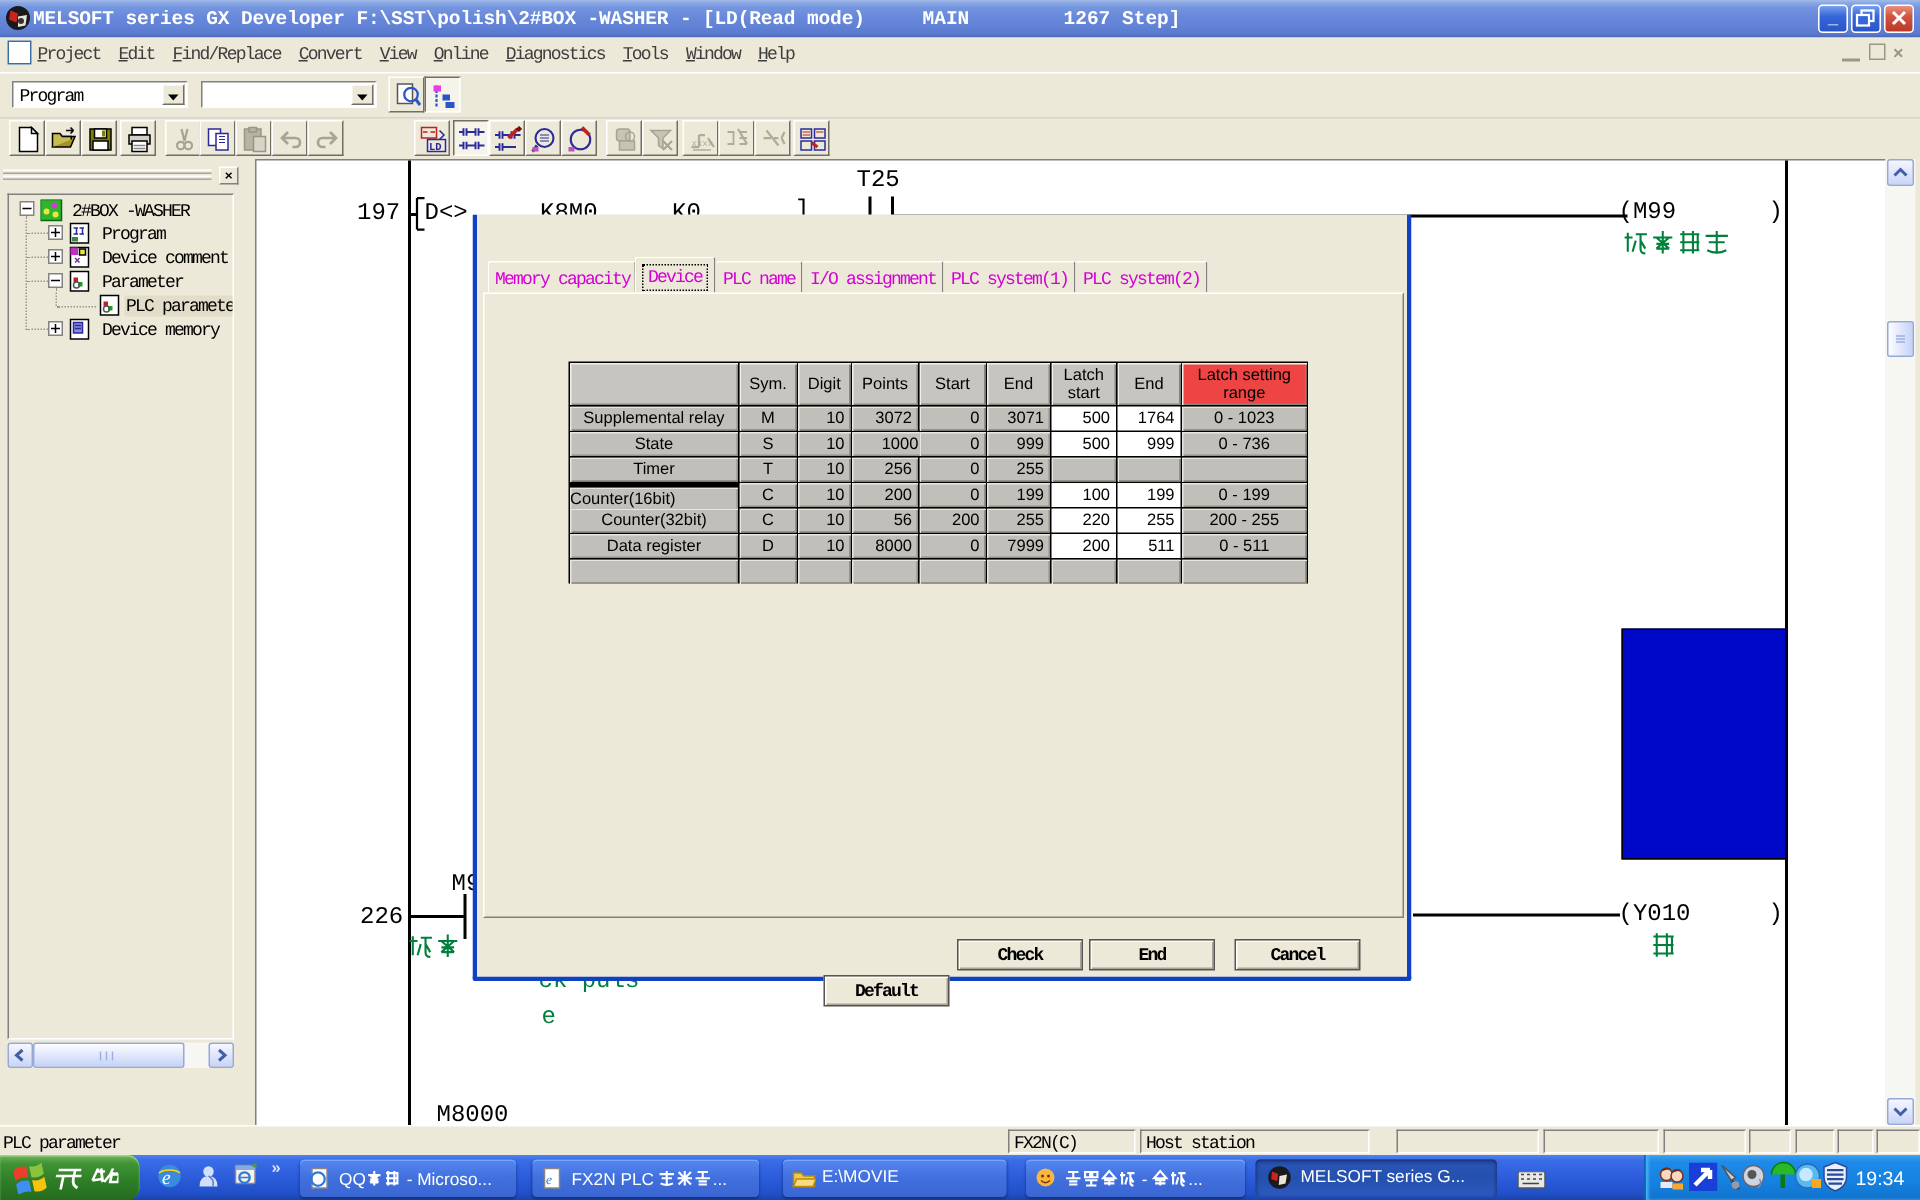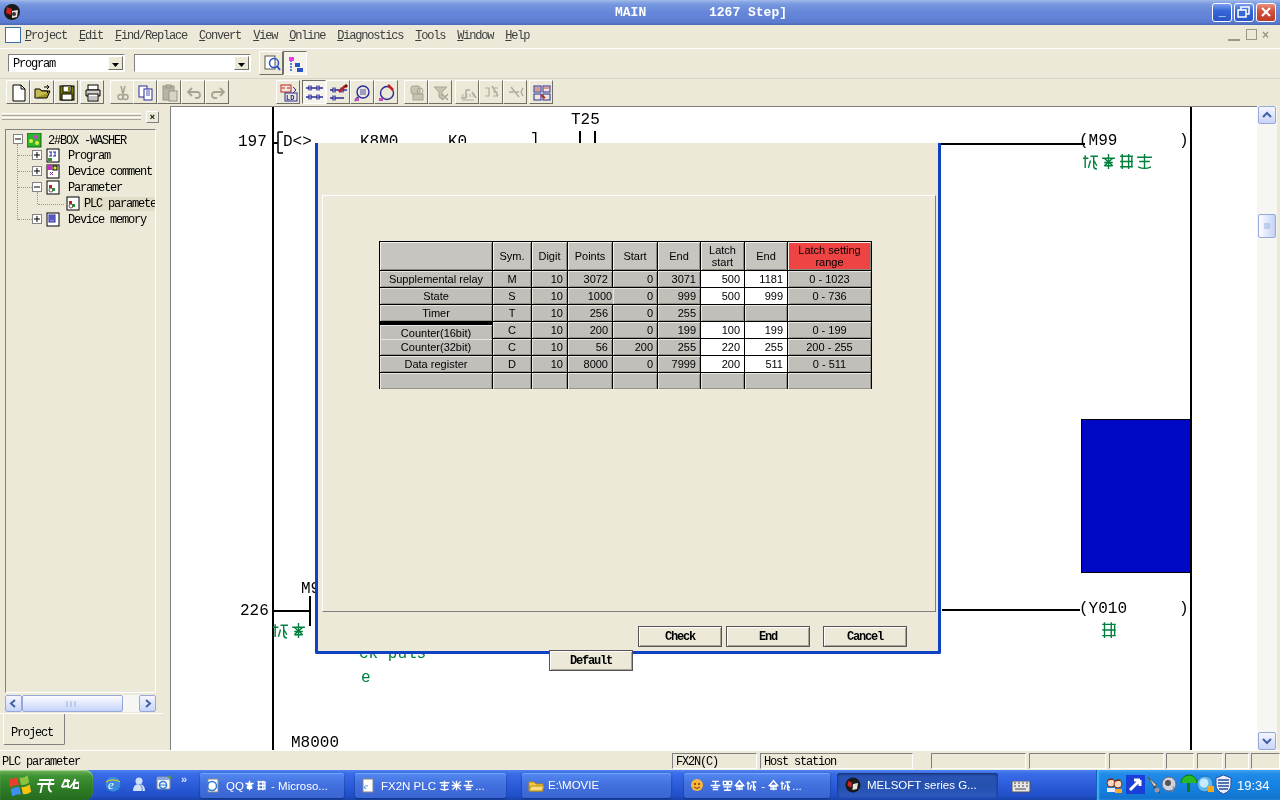--- a/index.html
+++ b/index.html
@@ -17,20 +17,21 @@
 
 <div class="abs" id="titlebar" style="left:0;top:0;width:1280px;height:25px;background:linear-gradient(180deg,#a3bbe8 0%,#89a7e4 8%,#7495de 20%,#6889da 45%,#6182d6 70%,#5a7ace 90%,#4a67b8 100%)">
   <div class="abs" style="left:3px;top:3px;width:18px;height:18px">
     <svg width="18" height="18">
         <circle cx="9" cy="9" r="8" fill="#1a1a1a"></circle>
         <path d="M4 4 l5 2 l-1 6 l-5 -2 z" fill="#cc2222"></path>
         <path d="M9 8 l6 -1 l-1 7 l-5 1 z" fill="#e8e4d8"></path>
         <circle cx="11" cy="11" r="2" fill="#333"></circle>
       </svg>
   </div>
+  <div class="abs" style="left:22px;top:5px;color:#fff;font:bold 13px 'Liberation Mono',monospace;letter-spacing:-0.1px;white-space:pre">MELSOFT series GX Developer F:\SST\polish\2#BOX -WASHER - [LD(Read mode)</div>
   <div class="abs" style="left:615px;top:5px;color:#fff;font:bold 13px 'Liberation Mono',monospace">MAIN</div>
   <div class="abs" style="left:709px;top:5px;color:#fff;font:bold 13px 'Liberation Mono',monospace">1267 Step]</div>
   <div class="abs" style="left:1212px;top:3px;width:20px;height:19px;border-radius:3px;background:linear-gradient(180deg,#7ba0ef,#3666d8 40%,#2a55c8);border:1px solid #fff;color:#fff;font:bold 12px 'Liberation Sans';text-align:center;line-height:14px">_</div>
   <div class="abs" style="left:1234px;top:3px;width:20px;height:19px;border-radius:3px;background:linear-gradient(180deg,#7ba0ef,#3666d8 40%,#2a55c8);border:1px solid #fff">
     <svg width="18" height="17">
         <rect x="6" y="3" width="8" height="7" fill="none" stroke="#fff" stroke-width="1.5"></rect>
         <rect x="3" y="6" width="8" height="7" fill="#3666d8" stroke="#fff" stroke-width="1.5"></rect>
       </svg>
   </div>
   <div class="abs" style="left:1256px;top:3px;width:20px;height:19px;border-radius:3px;background:linear-gradient(180deg,#e89180,#d35340 40%,#ba3a28);border:1px solid #fff">
@@ -325,25 +326,20 @@
           <path d="M9 4 l-4 3.5 l4 3.5" fill="none" stroke="#4060a8" stroke-width="2"></path>
         </svg></div>
     <div class="abs" style="left:17px;top:0;width:101px;height:17px;border-radius:2px;background:linear-gradient(180deg,#fdfdff,#c4d2f8);border:1px solid #95a8d8"><svg width="99" height="15">
           <path d="M44 5 v6 M48 5 v6 M52 5 v6" stroke="#9ab0e0"></path>
         </svg></div>
     <div class="abs" style="left:134px;top:0;width:17px;height:17px;border-radius:2px;background:linear-gradient(180deg,#f6f6ff,#c8d4f8);border:1px solid #95a8d8"><svg width="15" height="15">
           <path d="M6 4 l4 3.5 l-4 3.5" fill="none" stroke="#4060a8" stroke-width="2"></path>
         </svg></div>
   </div>
 
-  <div class="abs" style="left:0;top:607px;width:163px;height:37px;background:#ece9d8;border-top:1px solid #fff">
-    <div class="abs" style="left:3px;top:0px;width:62px;height:31px;background:#ece9d8;border-left:1px solid #fff;border-right:1px solid #808080;border-bottom:1px solid #808080;border-bottom-left-radius:2px;border-bottom-right-radius:2px">
-      <div style="font:12px 'Liberation Mono',monospace;letter-spacing:-1.2px;padding:12px 0 0 7px">Project</div>
-    </div>
-  </div>
 </div>
 
 <div class="abs" id="ladder" style="left:170px;top:106px;width:1087px;height:644px;background:#fff;border-left:1px solid #808080;border-top:1px solid #808080">
 
   <div class="abs" style="left:101px;top:0;width:2px;height:644px;background:#000"></div>
 
   <div class="abs" style="left:1019px;top:0;width:2px;height:644px;background:#000"></div>
 
   <div class="abs" style="left:67px;top:26px;font:16px 'Liberation Mono',monospace;color:#000">197</div>
   <div class="abs" style="left:103px;top:35px;width:4px;height:2px;background:#000"></div>
@@ -412,20 +408,34 @@
   <div class="abs" style="left:1px;top:108px;width:18px;height:24px;border-radius:2px;background:linear-gradient(90deg,#fdfdff,#c4d2f8);border:1px solid #95a8d8"><svg width="16" height="22">
         <path d="M5 9 h6 M5 11 h6 M5 13 h6" stroke="#9ab0e0"></path>
       </svg></div>
   <div class="abs" style="left:1px;top:626px;width:18px;height:18px;border-radius:2px;background:linear-gradient(180deg,#f6f6ff,#c8d4f8);border:1px solid #95a8d8"><svg width="16" height="16">
         <path d="M4 6 l4 4 l4 -4" fill="none" stroke="#4060a8" stroke-width="2"></path>
       </svg></div>
 </div>
 
 <div class="abs" id="dialog" style="left:315px;top:143px;width:626px;height:511px;background:#ece9d8;border:3px solid #0f41c4;border-top:none;border-radius:0 0 2px 2px">
 
+  <div class="abs" style="left:4px;top:28px;width:612px;height:24px">
+    <div class="abs" style="left:3px;top:3px;width:99px;height:21px;background:#ece9d8;border-top:1px solid #fff;border-left:1px solid #fff;border-right:1px solid #808080;border-radius:2px 2px 0 0"></div>
+    <div class="abs" style="left:101px;top:0px;width:54px;height:25px;background:#ece9d8;border-top:1px solid #fff;border-left:1px solid #fff;border-right:1px solid #808080;border-radius:2px 2px 0 0"></div>
+    <div class="abs" style="left:155px;top:3px;width:58px;height:21px;background:#ece9d8;border-top:1px solid #fff;border-right:1px solid #808080;border-radius:2px 2px 0 0"></div>
+    <div class="abs" style="left:213px;top:3px;width:94px;height:21px;background:#ece9d8;border-top:1px solid #fff;border-right:1px solid #808080;border-radius:2px 2px 0 0"></div>
+    <div class="abs" style="left:307px;top:3px;width:88px;height:21px;background:#ece9d8;border-top:1px solid #fff;border-right:1px solid #808080;border-radius:2px 2px 0 0"></div>
+    <div class="abs" style="left:395px;top:3px;width:88px;height:21px;background:#ece9d8;border-top:1px solid #fff;border-right:1px solid #808080;border-radius:2px 2px 0 0"></div>
+    <div class="abs" style="left:8px;top:8px;font:12px 'Liberation Mono',monospace;letter-spacing:-1.2px;white-space:nowrap;color:#d400d4">Memory capacity</div>
+    <div class="abs" style="left:106px;top:5px;border:1px dotted #000;padding:1px 3px;font:12px 'Liberation Mono',monospace;letter-spacing:-1.2px;white-space:nowrap;color:#d400d4">Device</div>
+    <div class="abs" style="left:160px;top:8px;font:12px 'Liberation Mono',monospace;letter-spacing:-1.2px;white-space:nowrap;color:#d400d4">PLC name</div>
+    <div class="abs" style="left:218px;top:8px;font:12px 'Liberation Mono',monospace;letter-spacing:-1.2px;white-space:nowrap;color:#d400d4">I/O assignment</div>
+    <div class="abs" style="left:312px;top:8px;font:12px 'Liberation Mono',monospace;letter-spacing:-1.2px;white-space:nowrap;color:#d400d4">PLC system(1)</div>
+    <div class="abs" style="left:400px;top:8px;font:12px 'Liberation Mono',monospace;letter-spacing:-1.2px;white-space:nowrap;color:#d400d4">PLC system(2)</div>
+  </div>
 
   <div class="abs" style="left:4px;top:52px;width:614px;height:417px;background:#ece9d8;border-top:1px solid #fff;border-left:1px solid #fff;border-right:1px solid #808080;border-bottom:1px solid #808080"></div>
 
   <div class="abs" id="devtable" style="left:61px;top:98px;width:493px;height:148px">
       <div style="position:absolute;left:0;top:0;width:493px;height:148px;background:#000"></div>
       <div style="position:absolute;left:1px;top:1px;width:112px;height:28px;background:#c7c5c0;box-shadow:inset 1px 1px 0 #f2f0ea,inset -1px -1px 0 #8a877e;color:#000;font:11px 'Liberation Sans',sans-serif;text-align:center;display:flex;align-items:center;justify-content:center;white-space:pre;line-height:12px"></div>
       <div style="position:absolute;left:114px;top:1px;width:38px;height:28px;background:#c7c5c0;box-shadow:inset 1px 1px 0 #f2f0ea,inset -1px -1px 0 #8a877e;color:#000;font:11px 'Liberation Sans',sans-serif;text-align:center;display:flex;align-items:center;justify-content:center;white-space:pre;line-height:12px">Sym.</div>
       <div style="position:absolute;left:153px;top:1px;width:35px;height:28px;background:#c7c5c0;box-shadow:inset 1px 1px 0 #f2f0ea,inset -1px -1px 0 #8a877e;color:#000;font:11px 'Liberation Sans',sans-serif;text-align:center;display:flex;align-items:center;justify-content:center;white-space:pre;line-height:12px">Digit</div>
       <div style="position:absolute;left:189px;top:1px;width:44px;height:28px;background:#c7c5c0;box-shadow:inset 1px 1px 0 #f2f0ea,inset -1px -1px 0 #8a877e;color:#000;font:11px 'Liberation Sans',sans-serif;text-align:center;display:flex;align-items:center;justify-content:center;white-space:pre;line-height:12px">Points</div>
       <div style="position:absolute;left:234px;top:1px;width:44px;height:28px;background:#c7c5c0;box-shadow:inset 1px 1px 0 #f2f0ea,inset -1px -1px 0 #8a877e;color:#000;font:11px 'Liberation Sans',sans-serif;text-align:center;display:flex;align-items:center;justify-content:center;white-space:pre;line-height:12px">Start</div>
@@ -435,41 +445,41 @@
       <div style="position:absolute;left:366px;top:1px;width:42px;height:28px;background:#c7c5c0;box-shadow:inset 1px 1px 0 #f2f0ea,inset -1px -1px 0 #8a877e;color:#000;font:11px 'Liberation Sans',sans-serif;text-align:center;display:flex;align-items:center;justify-content:center;white-space:pre;line-height:12px">End</div>
       <div style="position:absolute;left:409px;top:1px;width:83px;height:28px;background:#ef4444;box-shadow:inset 1px 1px 0 #f2f0ea,inset -1px -1px 0 #8a877e;color:#000;font:11px 'Liberation Sans',sans-serif;text-align:center;display:flex;align-items:center;justify-content:center;white-space:pre;line-height:12px">Latch setting
 range</div>
       <div style="position:absolute;left:1px;top:30px;width:112px;height:16px;background:#c1bfba;box-shadow:inset 1px 1px 0 #e8e6e0,inset -1px -1px 0 #95928a;text-align:center;color:#000;font:11px 'Liberation Sans',sans-serif;line-height:16px">Supplemental relay</div>
       <div style="position:absolute;left:114px;top:30px;width:38px;height:16px;background:#c1bfba;box-shadow:inset 1px 1px 0 #e8e6e0,inset -1px -1px 0 #95928a;text-align:center;color:#000;font:11px 'Liberation Sans',sans-serif;line-height:16px">M</div>
       <div style="position:absolute;left:153px;top:30px;width:35px;height:16px;background:#c1bfba;box-shadow:inset 1px 1px 0 #e8e6e0,inset -1px -1px 0 #95928a;text-align:right;padding-right:4px;color:#000;font:11px 'Liberation Sans',sans-serif;line-height:16px">10</div>
       <div style="position:absolute;left:189px;top:30px;width:44px;height:16px;background:#c1bfba;box-shadow:inset 1px 1px 0 #e8e6e0,inset -1px -1px 0 #95928a;text-align:right;padding-right:4px;color:#000;font:11px 'Liberation Sans',sans-serif;line-height:16px">3072</div>
       <div style="position:absolute;left:234px;top:30px;width:44px;height:16px;background:#c1bfba;box-shadow:inset 1px 1px 0 #e8e6e0,inset -1px -1px 0 #95928a;text-align:right;padding-right:4px;color:#000;font:11px 'Liberation Sans',sans-serif;line-height:16px">0</div>
       <div style="position:absolute;left:279px;top:30px;width:42px;height:16px;background:#c1bfba;box-shadow:inset 1px 1px 0 #e8e6e0,inset -1px -1px 0 #95928a;text-align:right;padding-right:4px;color:#000;font:11px 'Liberation Sans',sans-serif;line-height:16px">3071</div>
       <div style="position:absolute;left:322px;top:30px;width:43px;height:16px;background:#fff;text-align:right;padding-right:4px;color:#000;font:11px 'Liberation Sans',sans-serif;line-height:16px">500</div>
-      <div style="position:absolute;left:366px;top:30px;width:42px;height:16px;background:#fff;text-align:right;padding-right:4px;color:#000;font:11px 'Liberation Sans',sans-serif;line-height:16px">1181</div>
+      <div style="position:absolute;left:366px;top:30px;width:42px;height:16px;background:#fff;text-align:right;padding-right:4px;color:#000;font:11px 'Liberation Sans',sans-serif;line-height:16px">1764</div>
       <div style="position:absolute;left:409px;top:30px;width:83px;height:16px;background:#c1bfba;box-shadow:inset 1px 1px 0 #e8e6e0,inset -1px -1px 0 #95928a;text-align:center;color:#000;font:11px 'Liberation Sans',sans-serif;line-height:16px">0 - 1023</div>
       <div style="position:absolute;left:1px;top:47px;width:112px;height:16px;background:#c1bfba;box-shadow:inset 1px 1px 0 #e8e6e0,inset -1px -1px 0 #95928a;text-align:center;color:#000;font:11px 'Liberation Sans',sans-serif;line-height:16px">State</div>
       <div style="position:absolute;left:114px;top:47px;width:38px;height:16px;background:#c1bfba;box-shadow:inset 1px 1px 0 #e8e6e0,inset -1px -1px 0 #95928a;text-align:center;color:#000;font:11px 'Liberation Sans',sans-serif;line-height:16px">S</div>
       <div style="position:absolute;left:153px;top:47px;width:35px;height:16px;background:#c1bfba;box-shadow:inset 1px 1px 0 #e8e6e0,inset -1px -1px 0 #95928a;text-align:right;padding-right:4px;color:#000;font:11px 'Liberation Sans',sans-serif;line-height:16px">10</div>
       <div style="position:absolute;left:189px;top:47px;width:68px;height:16px;background:#c1bfba;box-shadow:inset 1px 1px 0 #e8e6e0,inset -1px -1px 0 #95928a;text-align:center;padding-right:4px;color:#000;font:11px 'Liberation Sans',sans-serif;line-height:16px">1000</div>
       <div style="position:absolute;left:234px;top:47px;width:44px;height:16px;background:#c1bfba;box-shadow:inset 1px 1px 0 #e8e6e0,inset -1px -1px 0 #95928a;text-align:right;padding-right:4px;color:#000;font:11px 'Liberation Sans',sans-serif;line-height:16px">0</div>
       <div style="position:absolute;left:279px;top:47px;width:42px;height:16px;background:#c1bfba;box-shadow:inset 1px 1px 0 #e8e6e0,inset -1px -1px 0 #95928a;text-align:right;padding-right:4px;color:#000;font:11px 'Liberation Sans',sans-serif;line-height:16px">999</div>
       <div style="position:absolute;left:322px;top:47px;width:43px;height:16px;background:#fff;text-align:right;padding-right:4px;color:#000;font:11px 'Liberation Sans',sans-serif;line-height:16px">500</div>
       <div style="position:absolute;left:366px;top:47px;width:42px;height:16px;background:#fff;text-align:right;padding-right:4px;color:#000;font:11px 'Liberation Sans',sans-serif;line-height:16px">999</div>
       <div style="position:absolute;left:409px;top:47px;width:83px;height:16px;background:#c1bfba;box-shadow:inset 1px 1px 0 #e8e6e0,inset -1px -1px 0 #95928a;text-align:center;color:#000;font:11px 'Liberation Sans',sans-serif;line-height:16px">0 - 736</div>
       <div style="position:absolute;left:1px;top:64px;width:112px;height:16px;background:#c1bfba;box-shadow:inset 1px 1px 0 #e8e6e0,inset -1px -1px 0 #95928a;text-align:center;color:#000;font:11px 'Liberation Sans',sans-serif;line-height:16px">Timer</div>
       <div style="position:absolute;left:114px;top:64px;width:38px;height:16px;background:#c1bfba;box-shadow:inset 1px 1px 0 #e8e6e0,inset -1px -1px 0 #95928a;text-align:center;color:#000;font:11px 'Liberation Sans',sans-serif;line-height:16px">T</div>
       <div style="position:absolute;left:153px;top:64px;width:35px;height:16px;background:#c1bfba;box-shadow:inset 1px 1px 0 #e8e6e0,inset -1px -1px 0 #95928a;text-align:right;padding-right:4px;color:#000;font:11px 'Liberation Sans',sans-serif;line-height:16px">10</div>
       <div style="position:absolute;left:189px;top:64px;width:44px;height:16px;background:#c1bfba;box-shadow:inset 1px 1px 0 #e8e6e0,inset -1px -1px 0 #95928a;text-align:right;padding-right:4px;color:#000;font:11px 'Liberation Sans',sans-serif;line-height:16px">256</div>
       <div style="position:absolute;left:234px;top:64px;width:44px;height:16px;background:#c1bfba;box-shadow:inset 1px 1px 0 #e8e6e0,inset -1px -1px 0 #95928a;text-align:right;padding-right:4px;color:#000;font:11px 'Liberation Sans',sans-serif;line-height:16px">0</div>
       <div style="position:absolute;left:279px;top:64px;width:42px;height:16px;background:#c1bfba;box-shadow:inset 1px 1px 0 #e8e6e0,inset -1px -1px 0 #95928a;text-align:right;padding-right:4px;color:#000;font:11px 'Liberation Sans',sans-serif;line-height:16px">255</div>
       <div style="position:absolute;left:322px;top:64px;width:43px;height:16px;background:#c1bfba;box-shadow:inset 1px 1px 0 #e8e6e0,inset -1px -1px 0 #95928a;text-align:right;padding-right:4px;color:#000;font:11px 'Liberation Sans',sans-serif;line-height:16px"></div>
       <div style="position:absolute;left:366px;top:64px;width:42px;height:16px;background:#c1bfba;box-shadow:inset 1px 1px 0 #e8e6e0,inset -1px -1px 0 #95928a;text-align:right;padding-right:4px;color:#000;font:11px 'Liberation Sans',sans-serif;line-height:16px"></div>
       <div style="position:absolute;left:409px;top:64px;width:83px;height:16px;background:#c1bfba;box-shadow:inset 1px 1px 0 #e8e6e0,inset -1px -1px 0 #95928a;text-align:center;color:#000;font:11px 'Liberation Sans',sans-serif;line-height:16px"></div>
-      <div style="position:absolute;left:1px;top:84px;width:112px;height:16px;background:#c1bfba;box-shadow:inset 1px 1px 0 #e8e6e0,inset -1px -1px 0 #95928a;text-align:center;color:#000;font:11px 'Liberation Sans',sans-serif;line-height:16px">Counter(16bit)</div>
+      <div style="position:absolute;left:1px;top:84px;width:112px;height:16px;background:#c1bfba;box-shadow:inset 1px 1px 0 #e8e6e0,inset -1px -1px 0 #95928a;text-align:left;color:#000;font:11px 'Liberation Sans',sans-serif;line-height:16px">Counter(16bit)</div>
       <div style="position:absolute;left:114px;top:81px;width:38px;height:16px;background:#c1bfba;box-shadow:inset 1px 1px 0 #e8e6e0,inset -1px -1px 0 #95928a;text-align:center;color:#000;font:11px 'Liberation Sans',sans-serif;line-height:16px">C</div>
       <div style="position:absolute;left:153px;top:81px;width:35px;height:16px;background:#c1bfba;box-shadow:inset 1px 1px 0 #e8e6e0,inset -1px -1px 0 #95928a;text-align:right;padding-right:4px;color:#000;font:11px 'Liberation Sans',sans-serif;line-height:16px">10</div>
       <div style="position:absolute;left:189px;top:81px;width:44px;height:16px;background:#c1bfba;box-shadow:inset 1px 1px 0 #e8e6e0,inset -1px -1px 0 #95928a;text-align:right;padding-right:4px;color:#000;font:11px 'Liberation Sans',sans-serif;line-height:16px">200</div>
       <div style="position:absolute;left:234px;top:81px;width:44px;height:16px;background:#c1bfba;box-shadow:inset 1px 1px 0 #e8e6e0,inset -1px -1px 0 #95928a;text-align:right;padding-right:4px;color:#000;font:11px 'Liberation Sans',sans-serif;line-height:16px">0</div>
       <div style="position:absolute;left:279px;top:81px;width:42px;height:16px;background:#c1bfba;box-shadow:inset 1px 1px 0 #e8e6e0,inset -1px -1px 0 #95928a;text-align:right;padding-right:4px;color:#000;font:11px 'Liberation Sans',sans-serif;line-height:16px">199</div>
       <div style="position:absolute;left:322px;top:81px;width:43px;height:16px;background:#fff;text-align:right;padding-right:4px;color:#000;font:11px 'Liberation Sans',sans-serif;line-height:16px">100</div>
       <div style="position:absolute;left:366px;top:81px;width:42px;height:16px;background:#fff;text-align:right;padding-right:4px;color:#000;font:11px 'Liberation Sans',sans-serif;line-height:16px">199</div>
       <div style="position:absolute;left:409px;top:81px;width:83px;height:16px;background:#c1bfba;box-shadow:inset 1px 1px 0 #e8e6e0,inset -1px -1px 0 #95928a;text-align:center;color:#000;font:11px 'Liberation Sans',sans-serif;line-height:16px">0 - 199</div>
       <div style="position:absolute;left:1px;top:98px;width:112px;height:16px;background:#c1bfba;box-shadow:inset 1px 1px 0 #e8e6e0,inset -1px -1px 0 #95928a;text-align:center;color:#000;font:11px 'Liberation Sans',sans-serif;line-height:16px">Counter(32bit)</div>
       <div style="position:absolute;left:114px;top:98px;width:38px;height:16px;background:#c1bfba;box-shadow:inset 1px 1px 0 #e8e6e0,inset -1px -1px 0 #95928a;text-align:center;color:#000;font:11px 'Liberation Sans',sans-serif;line-height:16px">C</div>

